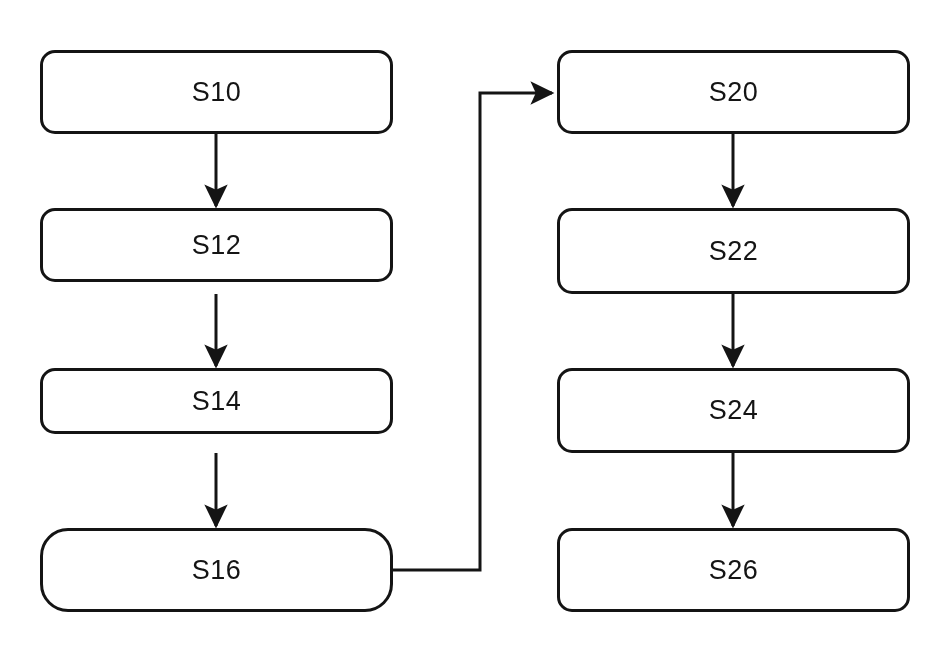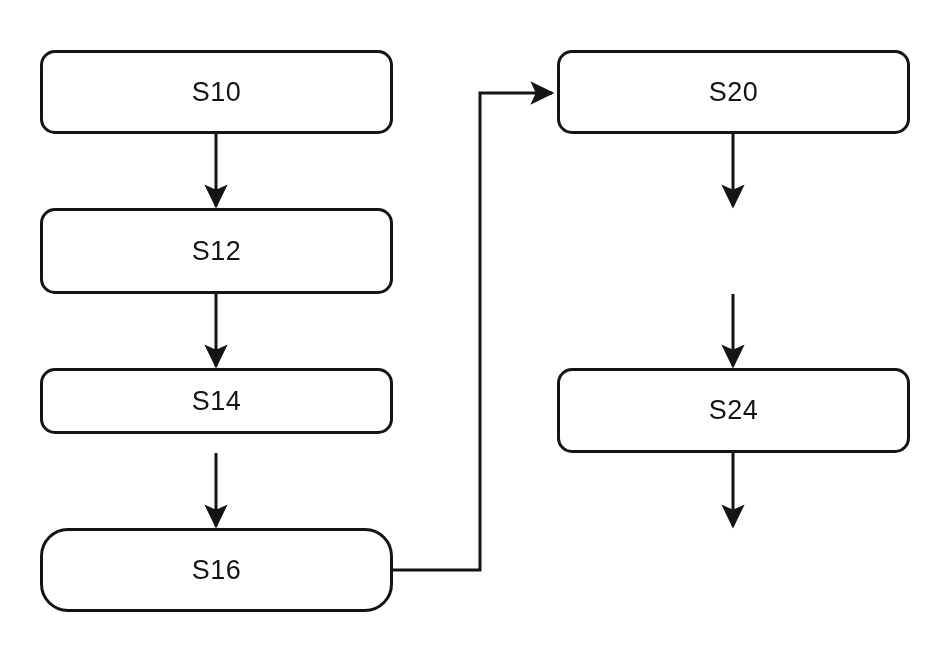--- a/index.html
+++ b/index.html
@@ -41,21 +41,21 @@
     font-family: "Liberation Sans", sans-serif;
     font-size: 27px;
     line-height: 1;
     color: #141414;
     letter-spacing: 0.5px;
     user-select: none;
     white-space: nowrap;
   }
   
   #node-s10 { left: 40px;  top: 50px;  width: 353px; height: 84px; }
-  #node-s12 { left: 40px;  top: 208px; width: 353px; height: 86px; }
+  #node-s12 { left: 40px;  top: 208px; width: 353px; height: 74px; }
   #node-s14 { left: 40px;  top: 368px; width: 353px; height: 66px; }
   #node-s16 { left: 40px;  top: 528px; width: 353px; height: 84px; border-radius: 28px; }
   
   #node-s20 { left: 557px; top: 50px;  width: 353px; height: 84px; }
   #node-s22 { left: 557px; top: 208px; width: 353px; height: 86px; }
   #node-s24 { left: 557px; top: 368px; width: 353px; height: 85px; }
   #node-s26 { left: 557px; top: 528px; width: 353px; height: 84px; }
 </style>
 </head>
 <body>
@@ -97,19 +97,25 @@
   </div>
 
   <div id="node-s16" class="node-box">
     <span class="node-label">S16</span>
   </div>
 
   <div id="node-s20" class="node-box">
     <span class="node-label">S20</span>
   </div>
 
+  <div id="node-s22" class="node-box">
+    <span class="node-label">S22</span>
+  </div>
 
   <div id="node-s24" class="node-box">
     <span class="node-label">S24</span>
   </div>
 
+  <div id="node-s26" class="node-box">
+    <span class="node-label">S26</span>
+  </div>
 
 </div>
 
 </body></html>

